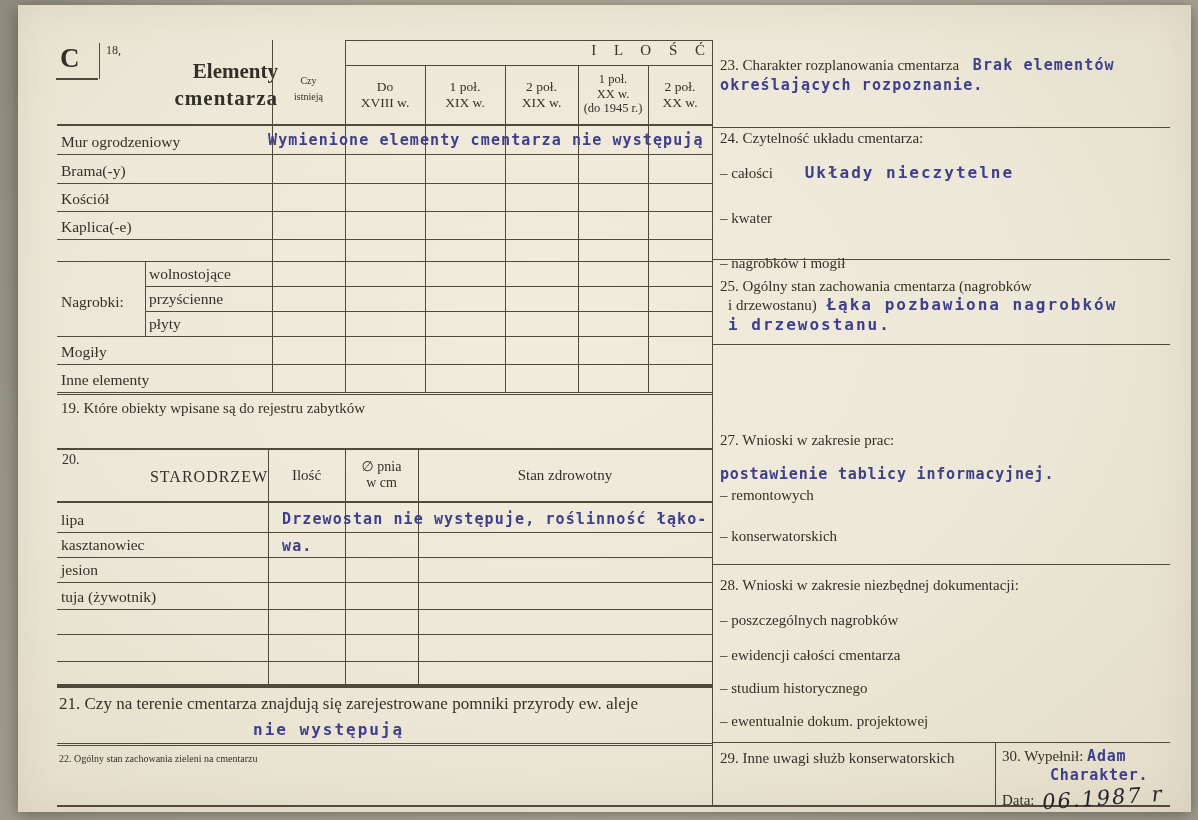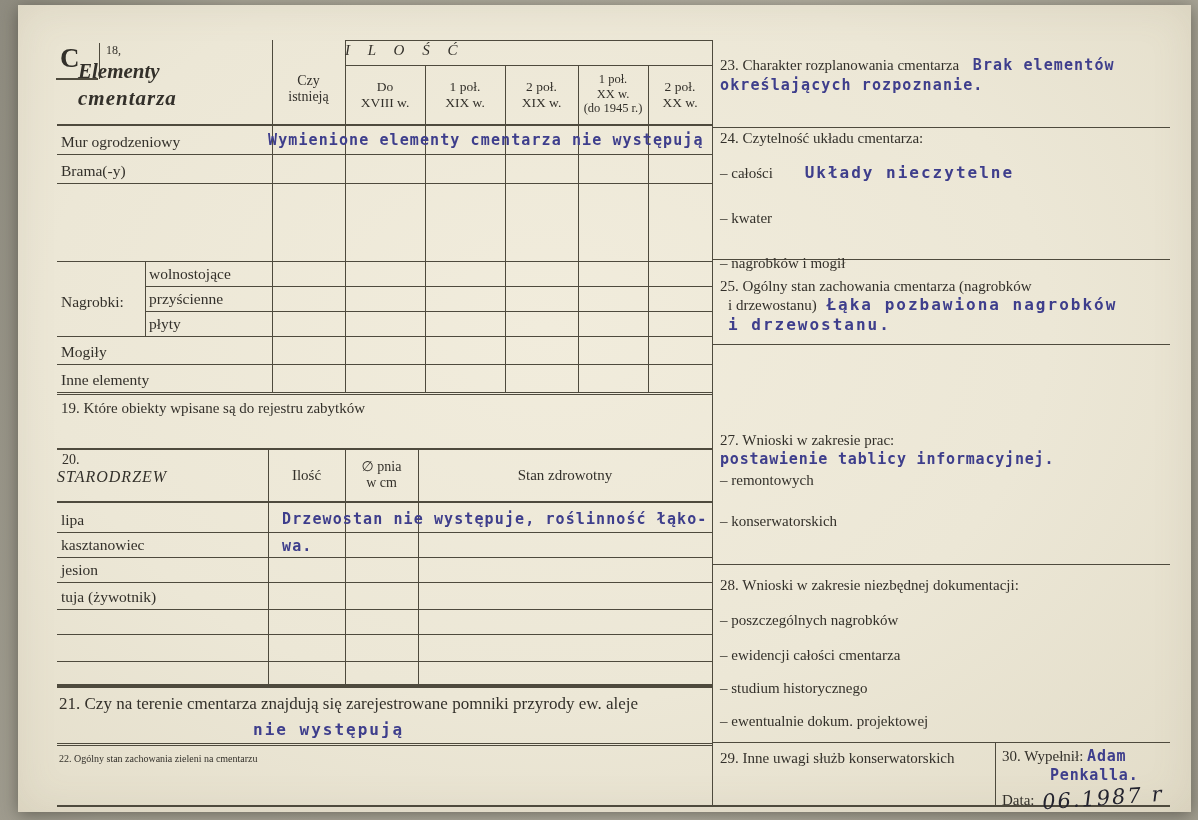--- a/index.html
+++ b/index.html
@@ -23,21 +23,21 @@
   .vl{position:absolute;width:1px;background:var(--line);}
   .hl{position:absolute;height:1px;background:var(--line);}
   .hl2{position:absolute;height:2px;background:var(--line);}
   .typed{
     font-family:"DejaVu Sans Mono","Liberation Mono",monospace;
     font-weight:bold;color:var(--typed);letter-spacing:1.1px;font-size:15px;
     white-space:nowrap;
   }
   .typed-lg{font-size:16px;letter-spacing:2px;}
   .abs{position:absolute;}
-  .center{text-align:left;font-style:italic;}
+  .center{text-align:right;}
   .erow{position:absolute;left:39px;width:655px;border-bottom:1px solid var(--line);box-sizing:border-box;}
   .rlabel{position:absolute;left:4px;bottom:3px;font-size:15.5px;white-space:nowrap;}
   .srow{position:absolute;left:39px;width:655px;border-bottom:1px solid var(--line);box-sizing:border-box;}
   .hdrcell{position:absolute;display:flex;flex-direction:column;align-items:center;justify-content:center;
            font-size:13.5px;line-height:16px;text-align:center;}
   .rsec{position:absolute;left:694px;width:458px;box-sizing:border-box;
         border-bottom:1px solid var(--line);padding:6px 6px 0 8px;font-size:15px;}
   .rsec p{margin:0;}
   .dashitem{margin-left:36px;white-space:nowrap;}
   .handwrite{
@@ -63,21 +63,21 @@
   <div class="vl" style="left:254px;top:35px;height:352px;"></div>
   <div class="vl" style="left:327px;top:35px;height:352px;"></div>
   <div class="hl" style="left:327px;top:35px;width:367px;"></div>
   <div class="hl" style="left:327px;top:60px;width:367px;"></div>
   <div class="vl" style="left:407px;top:60px;height:327px;"></div>
   <div class="vl" style="left:487px;top:60px;height:327px;"></div>
   <div class="vl" style="left:560px;top:60px;height:327px;"></div>
   <div class="vl" style="left:630px;top:60px;height:327px;"></div>
   <div class="hl2" style="left:39px;top:119px;width:655px;"></div>
 
-  <div class="hdrcell" style="left:254px;top:58px;width:73px;height:52px;font-size:14px;">
+  <div class="hdrcell" style="left:254px;top:58px;width:73px;height:52px;font-size:10px;">
     <span>Czy</span>
     <span>istnieją</span>
   </div>
   <div class="abs center" style="left:327px;top:37px;width:367px;font-size:15px;letter-spacing:7px;">I L O Ś Ć</div>
 
   <div class="hdrcell" style="left:327px;top:62px;width:80px;height:55px;">
     <span>Do</span>
     <span>XVIII w.</span>
   </div>
   <div class="hdrcell" style="left:407px;top:62px;width:80px;height:55px;">
@@ -96,20 +96,26 @@
   <div class="hdrcell" style="left:630px;top:62px;width:64px;height:55px;">
     <span>2 poł.</span>
     <span>XX w.</span>
   </div>
 
   <div class="erow" style="top:120px;height:30px;">
       <span class="rlabel">Mur ogrodzeniowy</span>
     </div>
   <div class="erow" style="top:150px;height:29px;">
       <span class="rlabel">Brama(-y)</span>
+    </div>
+  <div class="erow" style="top:179px;height:28px;">
+      <span class="rlabel">Kościół</span>
+    </div>
+  <div class="erow" style="top:207px;height:28px;">
+      <span class="rlabel">Kaplica(-e)</span>
     </div>
   <div class="erow" style="top:235px;height:22px;">
       <span class="rlabel"></span>
     </div>
 
   <div class="abs" style="left:43px;top:288px;font-size:15.5px;">Nagrobki:</div>
   <div class="vl" style="left:127px;top:257px;height:75px;"></div>
   <div class="erow" style="top:257px;height:25px;left:127px;width:567px;">
       <span class="rlabel">wolnostojące</span>
     </div>
@@ -211,21 +217,21 @@
     <p style="margin-left:8px;">
       <span>i drzewostanu)</span>
       <span class="typed typed-lg" style="margin-left:6px;">Łąka pozbawiona nagrobków</span>
     </p>
     <p class="typed typed-lg" style="margin-left:8px;margin-top:1px;">i drzewostanu.</p>
   </div>
 
 
   <div class="rsec" style="top:415px;height:145px;">
     <p style="margin-top:6px;">27. Wnioski w zakresie prac:</p>
-    <p class="typed" style="margin-top:1px;letter-spacing:0.8px;">postawienie tablicy informacyjnej.</p>
+    <p class="typed" style="margin-top:16px;letter-spacing:0.8px;">postawienie tablicy informacyjnej.</p>
     <p class="dashitem" style="margin-top:4px;">– remontowych</p>
     <p class="dashitem" style="margin-top:24px;">– konserwatorskich</p>
   </div>
 
   <div class="rsec" style="top:560px;height:177px;border-bottom:none;">
     <p style="margin-top:6px;">28. Wnioski w zakresie niezbędnej dokumentacji:</p>
     <p class="dashitem" style="margin-top:18px;">– poszczególnych nagrobków</p>
     <p class="dashitem" style="margin-top:18px;">– ewidencji całości cmentarza</p>
     <p class="dashitem" style="margin-top:16px;">– studium historycznego</p>
     <p class="dashitem" style="margin-top:16px;">– ewentualnie dokum. projektowej</p>
@@ -236,20 +242,20 @@
 
   <div class="abs" style="left:702px;top:745px;width:270px;font-size:15px;">
     <span>29. Inne uwagi służb konserwatorskich</span>
   </div>
 
   <div class="abs" style="left:984px;top:742px;width:168px;font-size:15px;">
     <p style="margin:0;white-space:nowrap;">
       <span>30. Wypełnił:</span>
       <span class="typed" style="letter-spacing:0.8px;">Adam</span>
     </p>
-    <p class="typed" style="margin:1px 0 0 48px;letter-spacing:0.8px;">Penkalla.</p>
+    <p class="typed" style="margin:1px 0 0 48px;letter-spacing:0.8px;">Charakter.</p>
     <p style="margin:2px 0 0 0;white-space:nowrap;">
       <span>Data:</span>
       <span class="handwrite" style="margin-left:4px;">06.1987 r</span>
     </p>
   </div>
 
 </div>
 
 </body></html>

